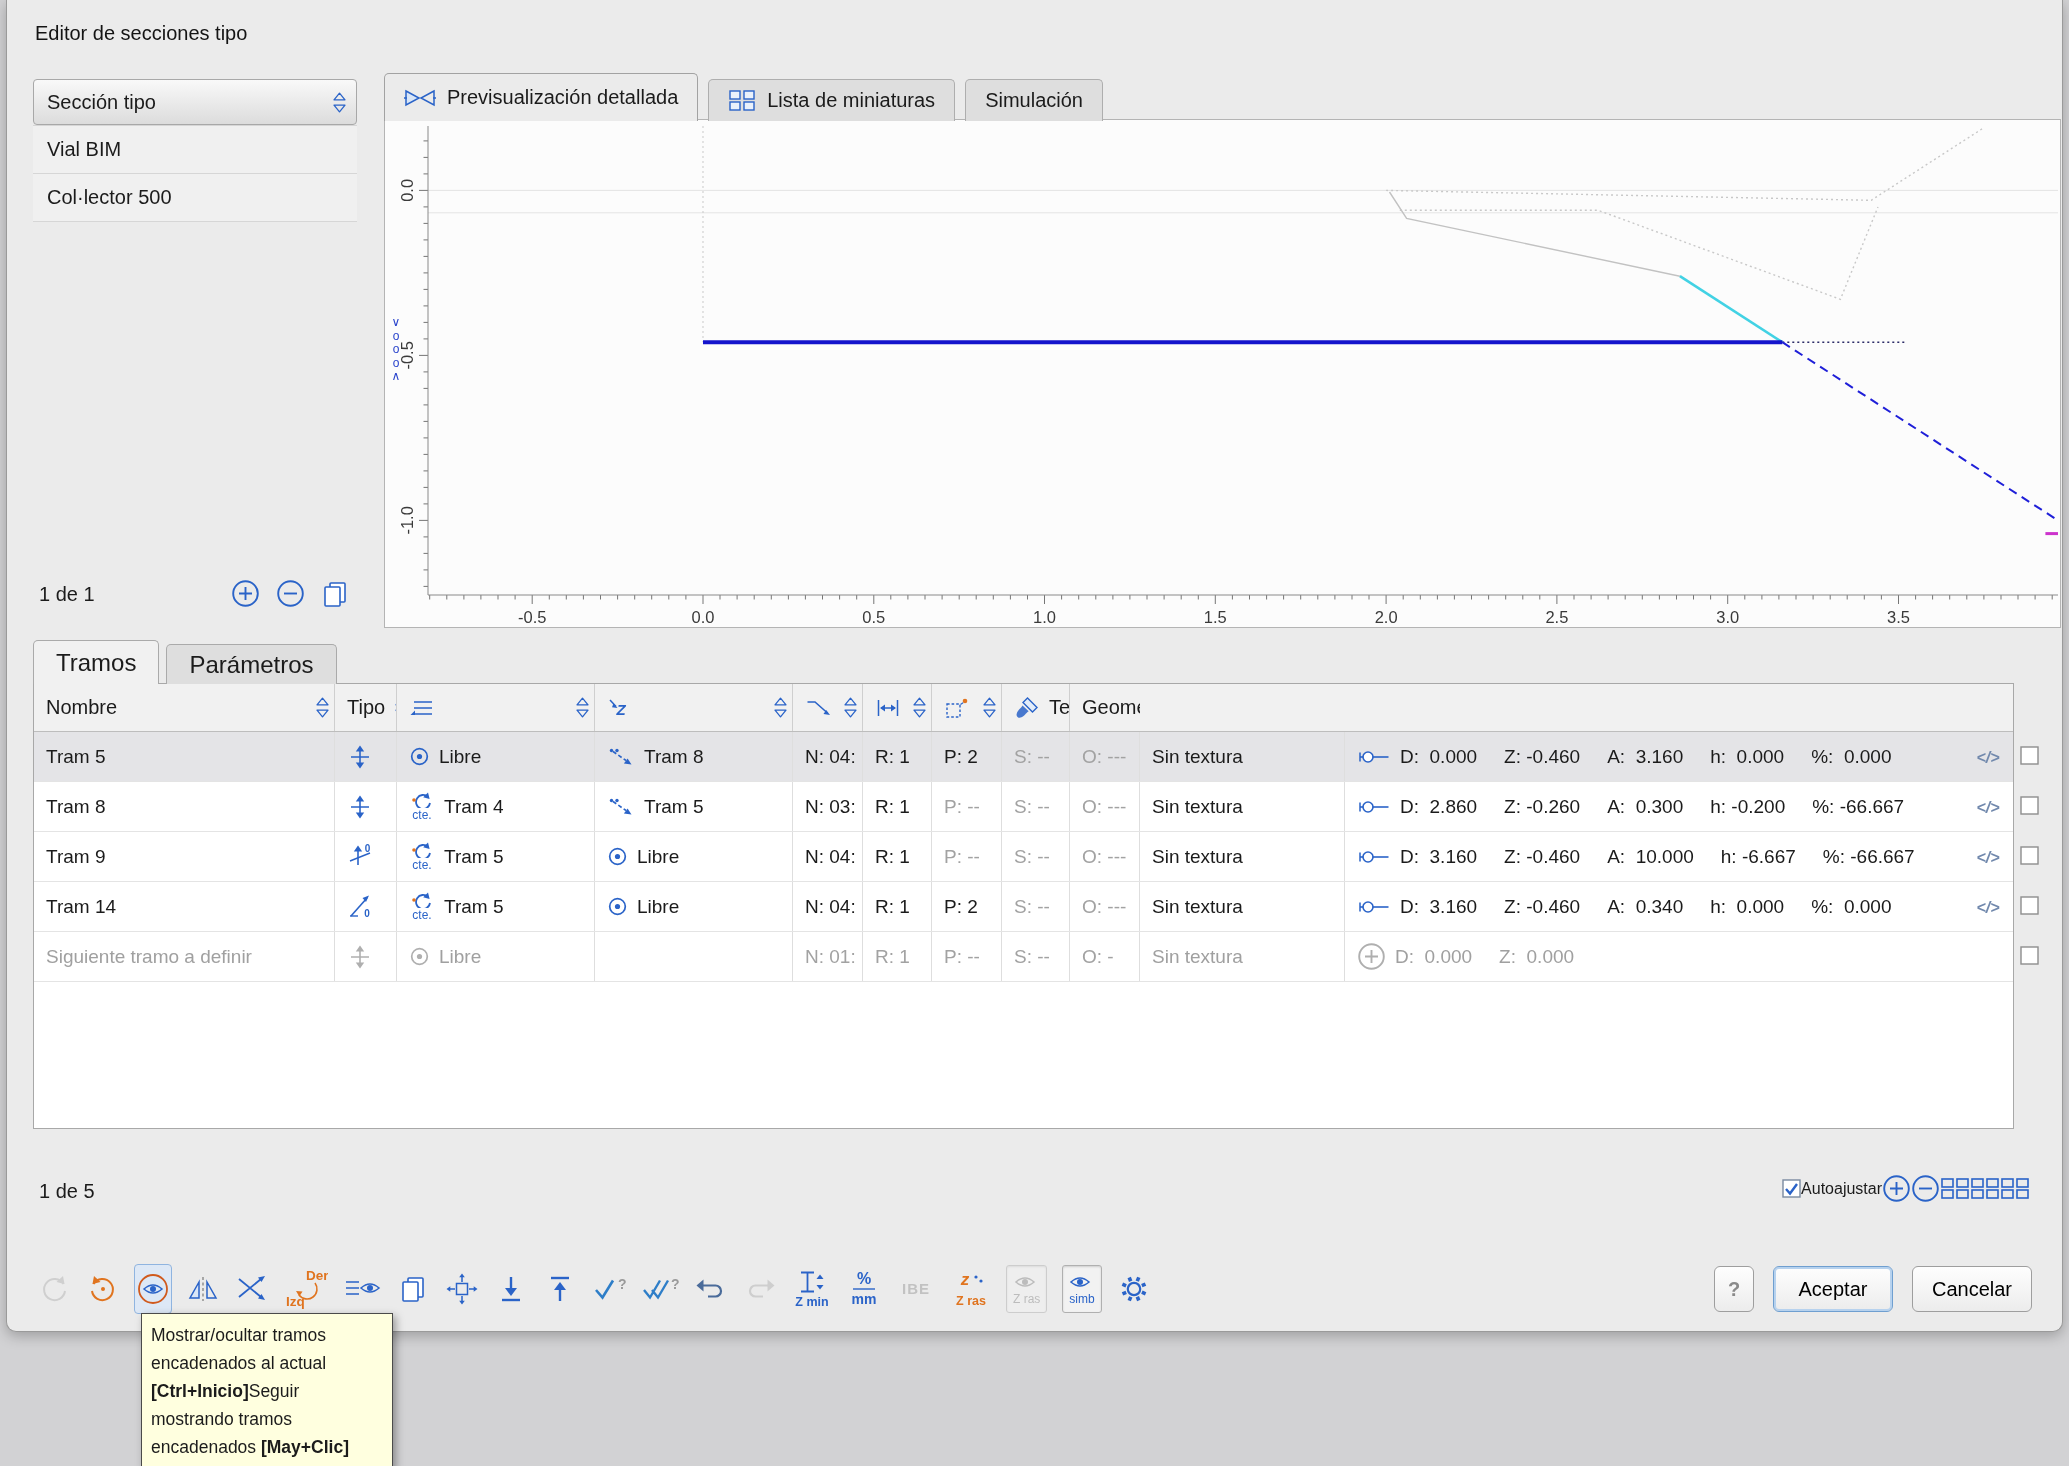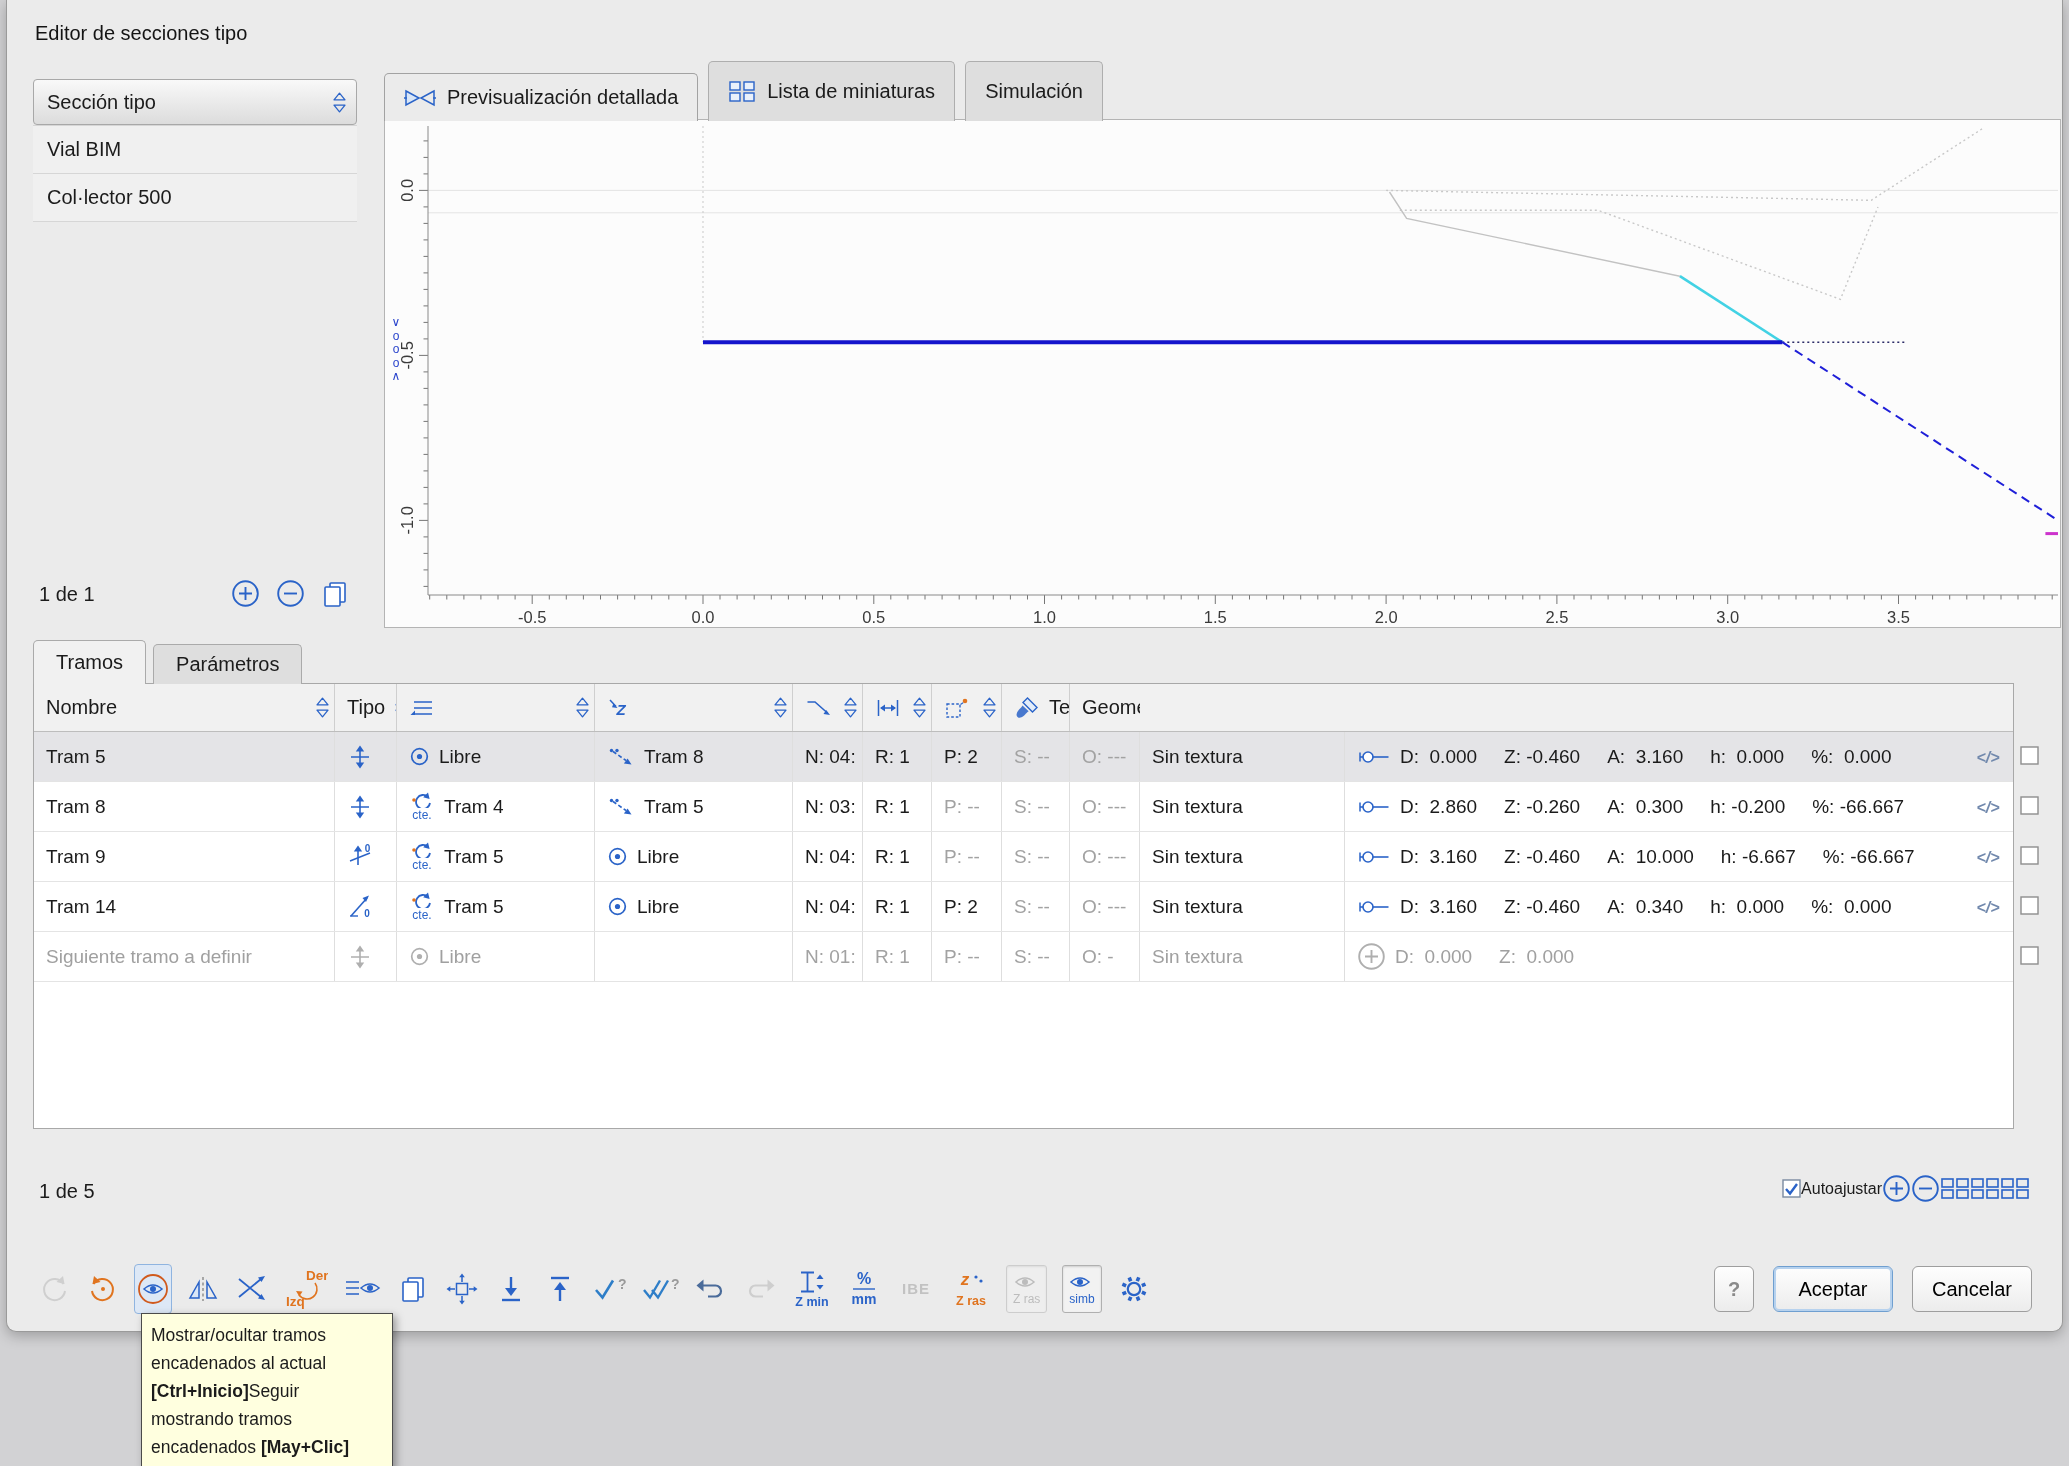--- a/index.html
+++ b/index.html
@@ -10,27 +10,27 @@
   
   .sec-header{position:absolute;left:26px;top:79px;width:324px;height:46px;background:linear-gradient(#f9f9f9,#dcdcdc);border:1px solid #a8a8a8;border-radius:4px;display:flex;align-items:center;gap:8px;padding:0 9px 0 13px;font-size:20px}
   .sec-header .sortwrap{margin-left:auto}
   .sec-list{position:absolute;left:26px;top:125px;width:324px;border-top:1px solid #d6d6d6}
   .sec-item{height:48px;display:flex;align-items:center;padding-left:14px;font-size:20px;border-bottom:1px solid #d6d6d6;background:#f0f0f0}
   .sec-pager{position:absolute;left:32px;top:583px;font-size:20px}
   .sec-actions{position:absolute;left:224px;top:579px;display:flex;gap:16px;align-items:center}
   .tbtn{display:inline-flex;cursor:pointer}
   
   .ptabs{position:absolute;left:377px;top:73px;height:48px;display:flex;align-items:flex-end;z-index:3}
-  .ptab{display:flex;align-items:center;gap:11px;padding:0 19px;font-size:20px;border:1px solid #aeaeae;border-bottom:none;border-radius:5px 5px 0 0;background:#dedede;margin-right:10px;height:60px;cursor:pointer}
+  .ptab{display:flex;align-items:center;gap:11px;padding:0 19px;font-size:20px;border:1px solid #aeaeae;border-bottom:none;border-radius:5px 5px 0 0;background:#dedede;margin-right:10px;height:42px;cursor:pointer}
   .ptab.active{background:#ebebeb;height:48px;border-color:#a2a2a2}
   .chart{position:absolute;left:377px;top:119px;width:1677px;height:509px;background:#fcfcfc;border:1px solid #b4b4b4}
   .chart svg{display:block}
   
   .ltabs{position:absolute;left:26px;top:640px;height:44px;display:flex;align-items:flex-end;z-index:3}
-  .ltab{height:40px;padding:12px 22px;display:flex;align-items:center;font-size:20px;border:1px solid #aaa;border-bottom:none;border-radius:5px 5px 0 0;background:#dedede;margin-right:7px;cursor:pointer}
+  .ltab{height:40px;padding:12px 22px;display:flex;align-items:center;font-size:24px;border:1px solid #aaa;border-bottom:none;border-radius:5px 5px 0 0;background:#dedede;margin-right:7px;cursor:pointer}
   .ltab.active{background:#f1f1f1;height:44px}
   
   .table{position:absolute;left:26px;top:683px;width:1981px;height:446px;background:#fff;border:1px solid #a8a8a8;overflow:hidden}
   .tgrid{display:grid;grid-template-columns:301px 62px 198px 198px 70px 69px 70px 68px 70px 205px 668px}
   .thead{height:48px;background:#f1f1f1;border-bottom:1px solid #bdbdbd}
   .trow{height:50px;background:#fff;border-bottom:1px solid #e4e4e4}
   .trow.selected{background:#e4e4e7}
   .trow.placeholder{color:#a0a0a0}
   .cell{display:flex;align-items:center;gap:9px;padding-left:12px;border-right:1px solid #dedede;font-size:19px;white-space:nowrap;overflow:hidden}
   .thead .cell{border-right:1px solid #cfcfcf;font-size:20px}

